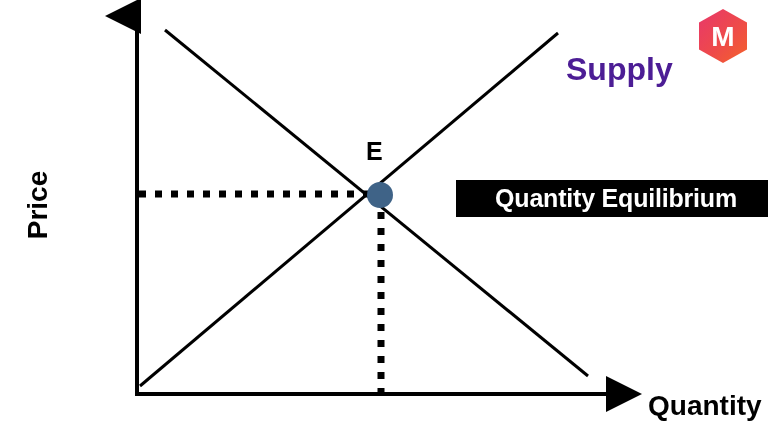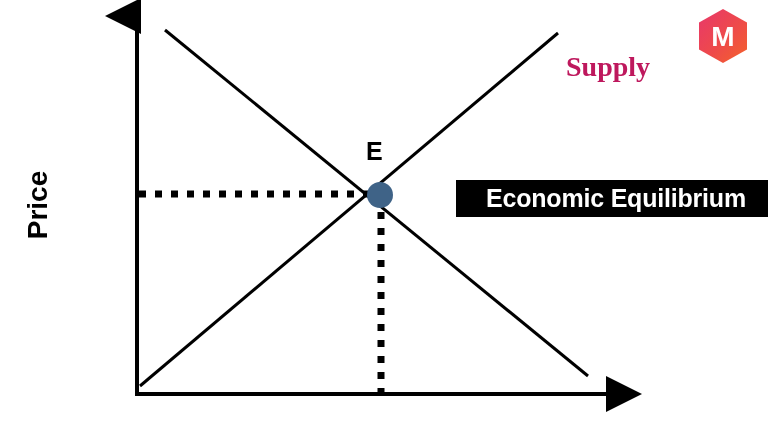--- a/index.html
+++ b/index.html
@@ -39,24 +39,24 @@
     transform-origin: 50px 50px;
     text-align: center;
   }
   #quantity-label {
     left: 648px;
     top: 392px;
     font-size: 28px;
   }
   .curve-label {
     position: absolute;
-    font-family: Liberation Serif, serif;
+    font-family: Liberation Sans, sans-serif;
     font-weight: bold;
-    color: #be185d;
-    font-size: 28px;
+    color: #4c1d95;
+    font-size: 32px;
     white-space: nowrap;
     line-height: 1;
   }
   #supply-label {
     left: 566px;
     top: 53px;
   }
   #demand-label {
     left: 584px;
     top: 319px;
@@ -129,28 +129,29 @@
 
     <line x1="139" y1="194" x2="381" y2="194" stroke="#000000" stroke-width="7" stroke-dasharray="7 9" stroke-linecap="butt"></line>
 
     <line x1="381" y1="196" x2="381" y2="394" stroke="#000000" stroke-width="7" stroke-dasharray="7 9" stroke-linecap="butt"></line>
 
     <circle cx="380" cy="195" r="13" fill="#3f6387"></circle>
   </svg>
 
   <div class="axis-title" id="price-label">Price</div>
 
+  <div class="axis-title" id="quantity-label">Quantity</div>
 
   <div class="curve-label" id="supply-label">Supply</div>
 
 
   <div id="equilibrium-point-label">E</div>
 
   <div id="equilibrium-banner">
-    <span id="equilibrium-banner-text">Economic Equilibrium</span>
+    <span id="equilibrium-banner-text">Quantity Equilibrium</span>
   </div>
 
   <div id="brand-logo">
     <svg viewBox="0 0 52 56" width="52" height="56">
       <polygon points="26,1 50,14.5 50,41.5 26,55 2,41.5 2,14.5" fill="url(#logo-grad)"></polygon>
       <text x="26" y="38" text-anchor="middle" font-family="Liberation Sans, sans-serif" font-weight="bold" font-size="28" fill="#ffffff">M</text>
     </svg>
   </div>
 
 </div>

